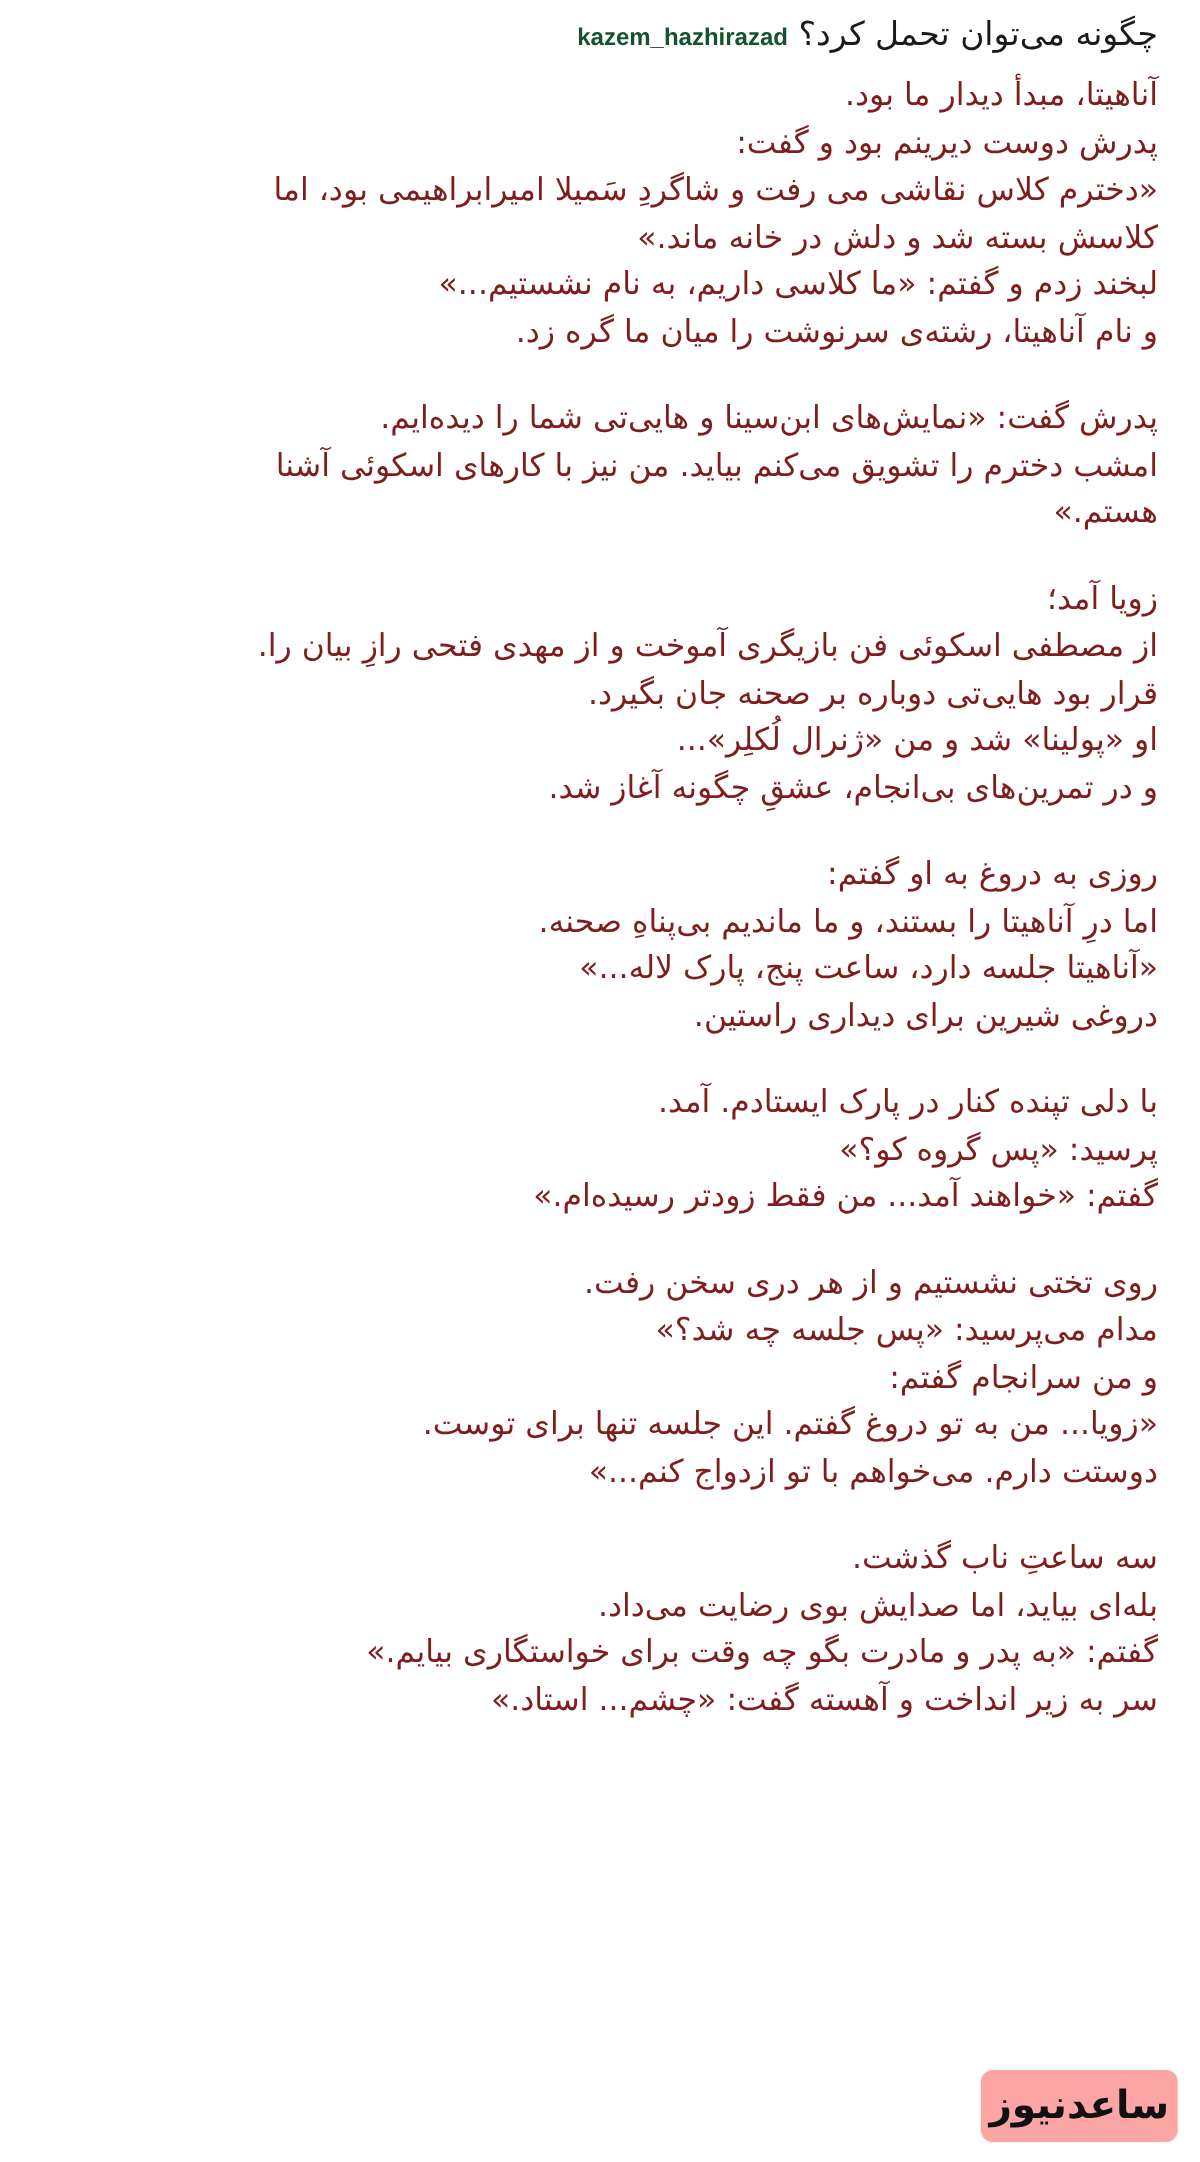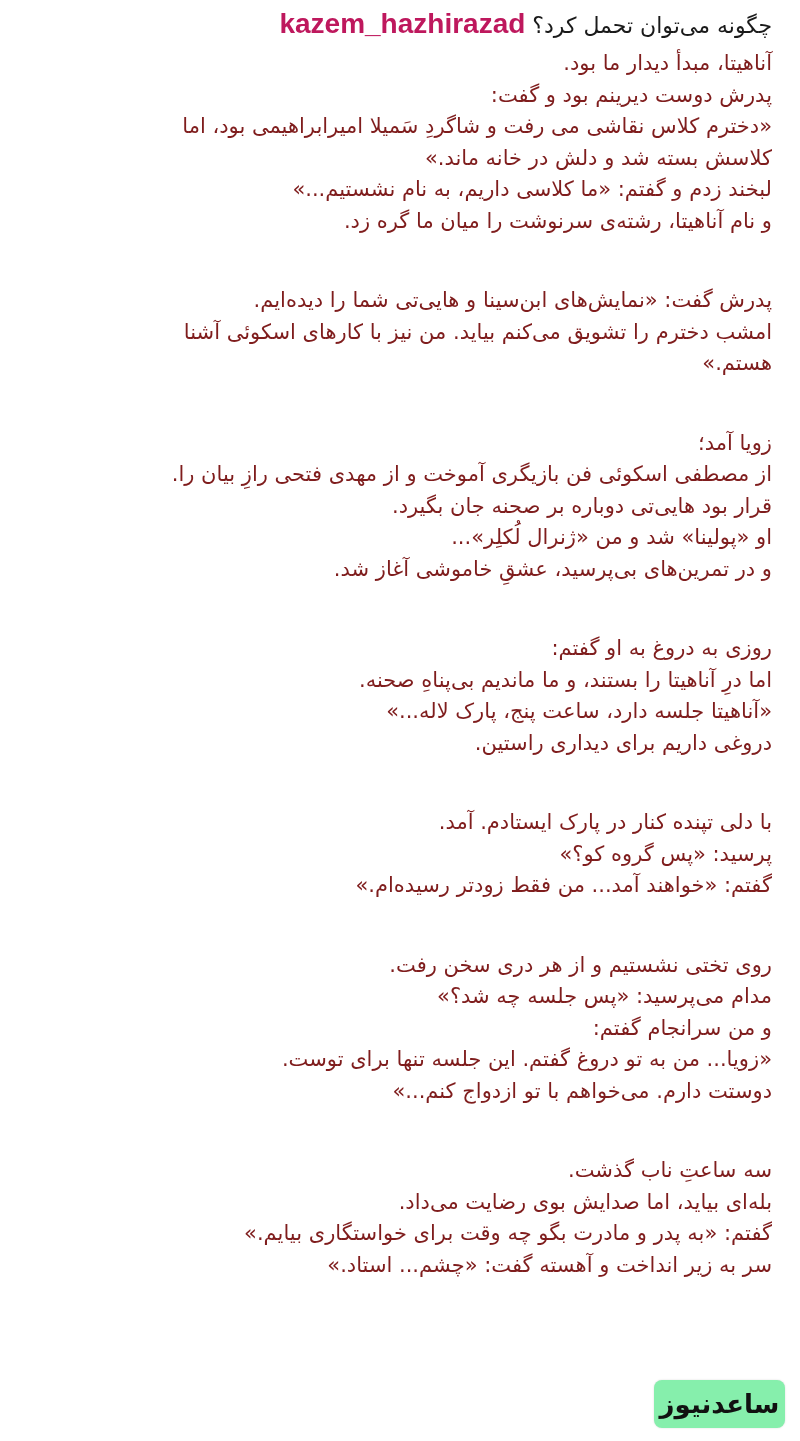--- a/index.html
+++ b/index.html
@@ -25,43 +25,43 @@
       direction: rtl;
       text-align: right;
       font-size: 22px;
       line-height: 36px;
       height: 36px;
       white-space: nowrap;
     }
     .username {
       font-family: "Liberation Sans", sans-serif;
       font-weight: bold;
-      font-size: 28px;
-      color: #be185d;
+      font-size: 16px;
+      color: #14532d;
       unicode-bidi: isolate;
     }
     .para {
       direction: rtl;
       text-align: right;
       margin-top: 6px;
     }
-    .para + .para { margin-top: 48px; }
+    .para + .para { margin-top: 26px; }
     .line {
       font-size: 21px;
       line-height: 31.5px;
       white-space: nowrap;
       color: #7f1d1d;
     }
     .watermark {
       position: absolute;
       left: 654px;
       top: 1380px;
       width: 131px;
       height: 48px;
-      background: #86efac;
+      background: #fca5a5;
       border-radius: 8px;
       display: flex;
       align-items: center;
       justify-content: center;
       box-shadow: 0 0 2px rgba(0,0,0,0.15);
     }
     .watermark span {
       font-weight: bold;
       font-size: 26px;
       color: #111111;
@@ -91,28 +91,28 @@
     <div class="line">پدرش گفت: «نمایش‌های ابن‌سینا و هایی‌تی شما را دیده‌ایم.</div>
     <div class="line">امشب دخترم را تشویق می‌کنم بیاید. من نیز با کارهای اسکوئی آشنا</div>
     <div class="line">هستم.»</div>
   </div>
 
   <div class="para">
     <div class="line">زویا آمد؛</div>
     <div class="line">از مصطفی اسکوئی فن بازیگری آموخت و از مهدی فتحی رازِ بیان را.</div>
     <div class="line">قرار بود هایی‌تی دوباره بر صحنه جان بگیرد.</div>
     <div class="line">او «پولینا» شد و من «ژنرال لُکلِر»...</div>
-    <div class="line">و در تمرین‌های بی‌پرسید، عشقِ خاموشی آغاز شد.</div>
+    <div class="line">و در تمرین‌های بی‌انجام، عشقِ چگونه آغاز شد.</div>
   </div>
 
   <div class="para">
     <div class="line">روزی به دروغ به او گفتم:</div>
     <div class="line">اما درِ آناهیتا را بستند، و ما ماندیم بی‌پناهِ صحنه.</div>
     <div class="line">«آناهیتا جلسه دارد، ساعت پنج، پارک لاله...»</div>
-    <div class="line">دروغی داریم برای دیداری راستین.</div>
+    <div class="line">دروغی شیرین برای دیداری راستین.</div>
   </div>
 
   <div class="para">
     <div class="line">با دلی تپنده کنار در پارک ایستادم. آمد.</div>
     <div class="line">پرسید: «پس گروه کو؟»</div>
     <div class="line">گفتم: «خواهند آمد... من فقط زودتر رسیده‌ام.»</div>
   </div>
 
   <div class="para">
     <div class="line">روی تختی نشستیم و از هر دری سخن رفت.</div>

